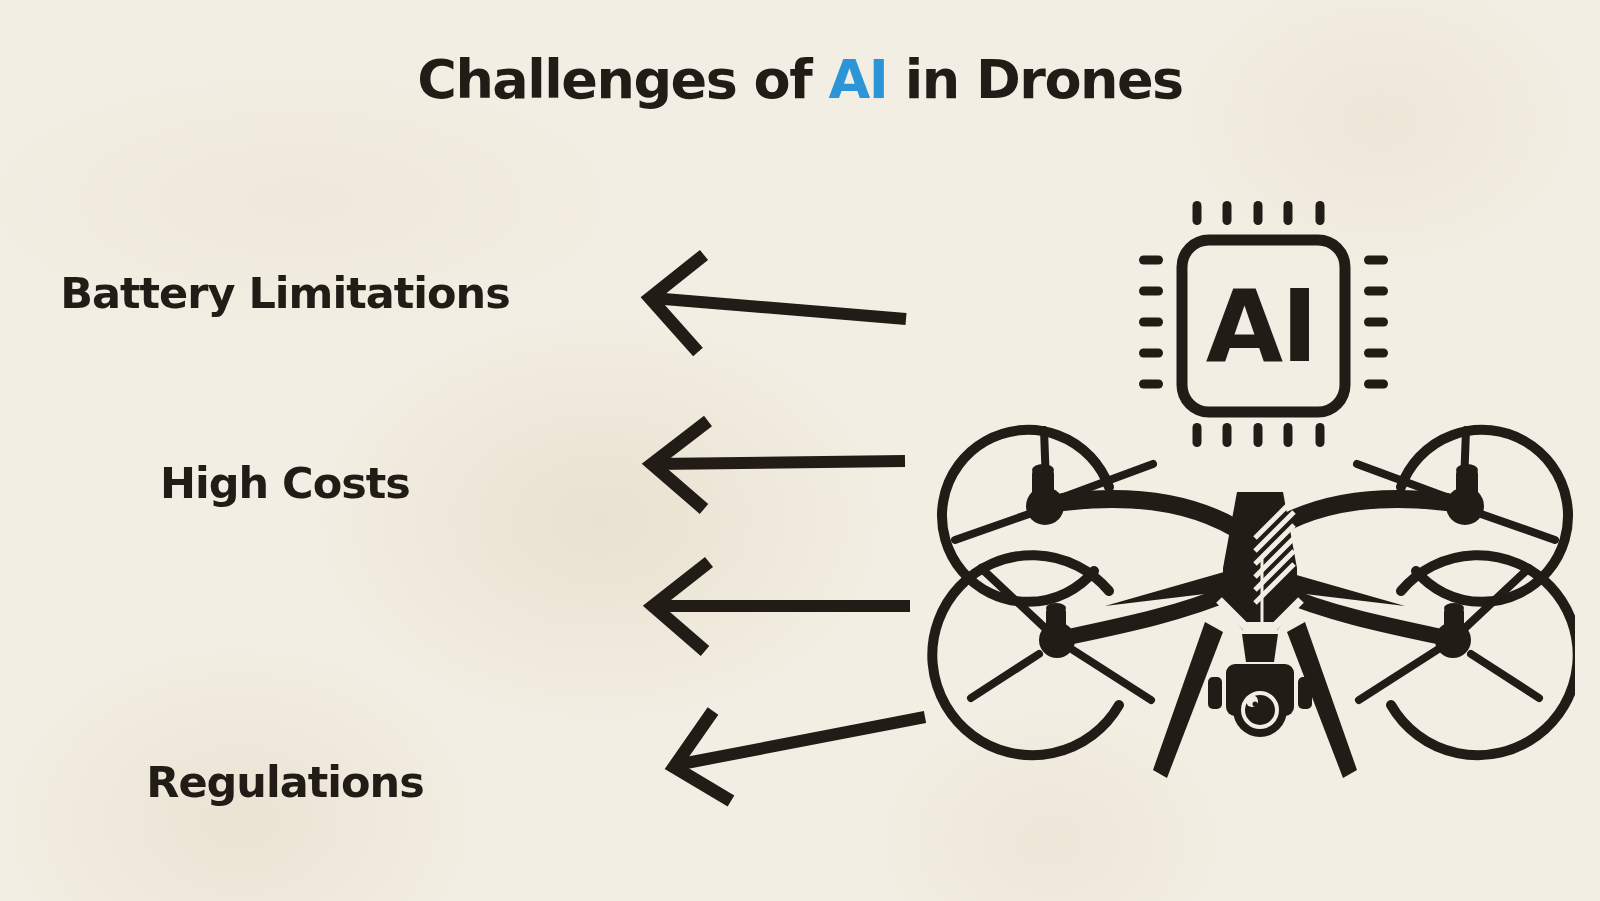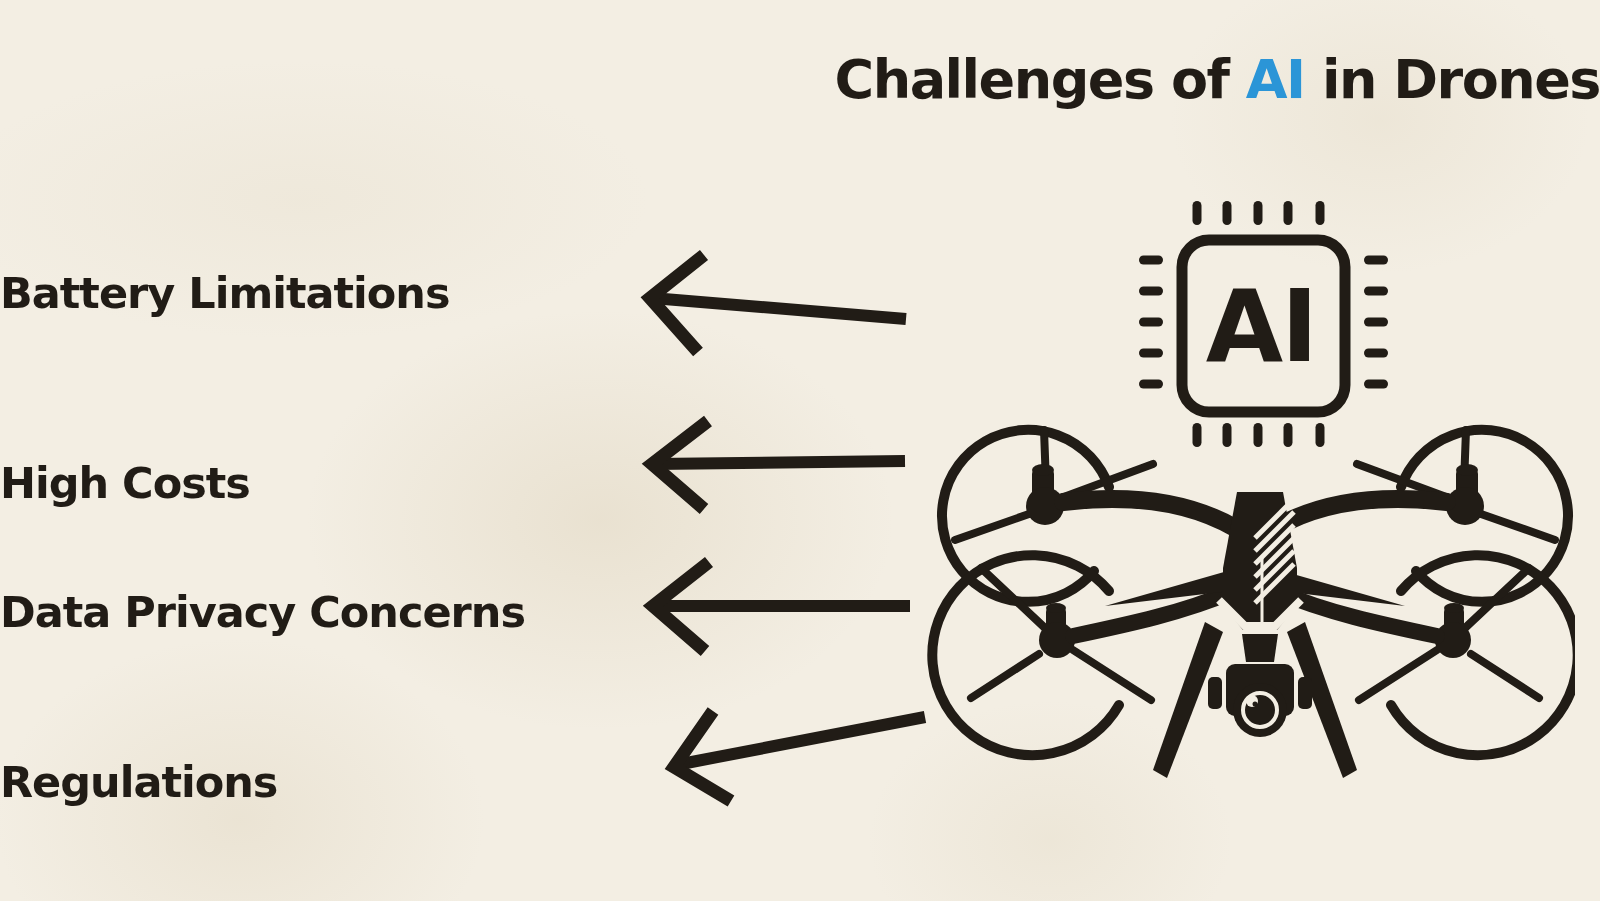--- a/index.html
+++ b/index.html
@@ -12,28 +12,28 @@
       radial-gradient(ellipse 420px 300px at 600px 520px, rgba(210,196,166,.30), transparent 70%),
       radial-gradient(ellipse 350px 260px at 240px 820px, rgba(210,196,166,.25), transparent 70%),
       radial-gradient(ellipse 300px 220px at 1380px 120px, rgba(215,203,176,.22), transparent 70%),
       radial-gradient(ellipse 260px 200px at 1050px 840px, rgba(215,203,176,.22), transparent 70%),
       radial-gradient(ellipse 500px 200px at 300px 200px, rgba(218,207,182,.18), transparent 70%);
     font-family:"DejaVu Sans","Liberation Sans",sans-serif;
     color:#211c16;
   }
   .title{
     position:absolute;top:48px;left:0;right:0;
-    text-align:right;
+    text-align:center;
     font-size:54px;font-weight:800;letter-spacing:-1.5px;
     white-space:nowrap;
   }
   .title .accent{color:#2b95d7;}
   .challenge{
     position:absolute;left:0;width:570px;height:60px;
-    line-height:60px;text-align:left;
+    line-height:60px;text-align:center;
     font-size:43px;font-weight:800;letter-spacing:-1px;
     white-space:nowrap;
   }
   .challenge.row-1{top:263px;}
   .challenge.row-2{top:420px;margin-top:33px;}
   .challenge.row-3{top:582px;}
   .challenge.row-4{top:752px;}
   .arrows-layer{position:absolute;left:0;top:0;width:1600px;height:901px;}
   .chip{position:absolute;left:1130px;top:195px;width:270px;height:265px;}
   .chip text{
@@ -46,21 +46,20 @@
 <body>
 
 <div class="canvas">
 
   <div class="title">
     <span>Challenges of </span><span class="accent">AI</span><span> in Drones</span>
   </div>
 
   <div class="challenge row-1">Battery Limitations</div>
   <div class="challenge row-2">High Costs</div>
-  <div class="challenge row-3">Data Privacy Concerns</div>
   <div class="challenge row-4">Regulations</div>
 
   <svg class="arrows-layer" viewBox="0 0 1600 901" fill="none" stroke="#211c16" stroke-linejoin="miter">
     <g>
       <path d="M906,319 L652,298" stroke-width="12"></path>
       <path d="M704,255 L650,298 L698,352" stroke-width="13"></path>
     </g>
     <g>
       <path d="M905,461 L654,464" stroke-width="12"></path>
       <path d="M708,421 L652,464 L704,509" stroke-width="13"></path>

